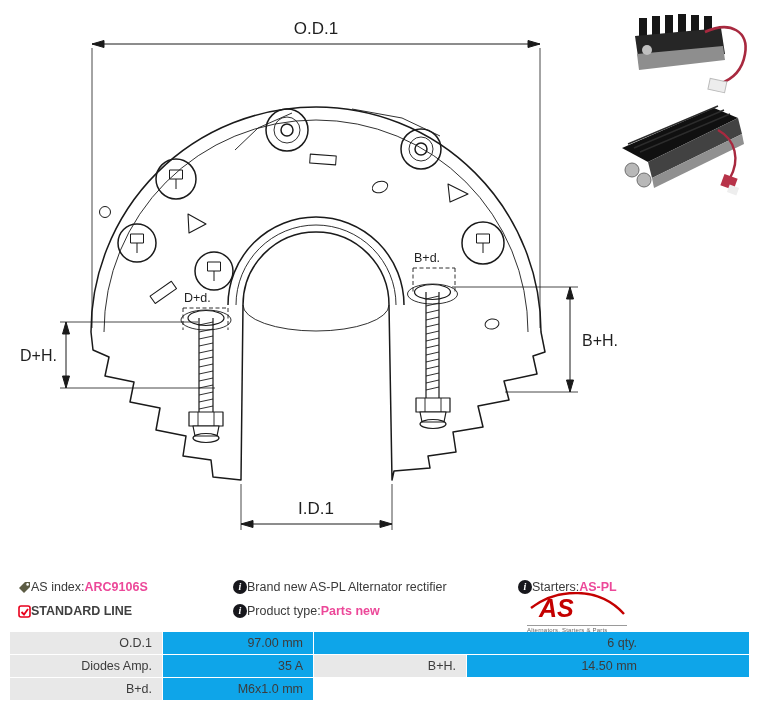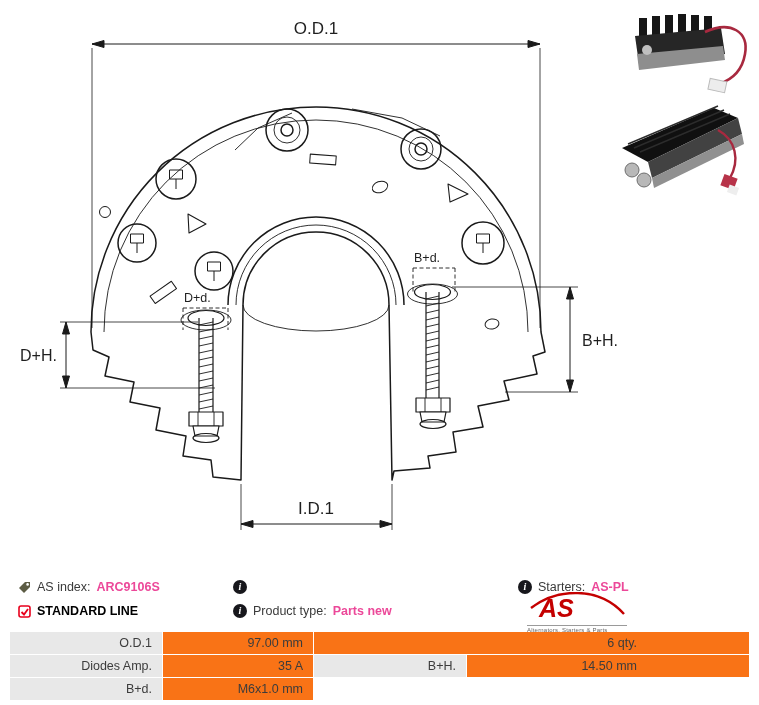--- a/index.html
+++ b/index.html
@@ -5,42 +5,42 @@
   html,body { margin:0; padding:0; }
   body {
     width:759px; height:705px; position:relative; background:#fff;
     font-family:"Liberation Sans", sans-serif; overflow:hidden;
   }
   svg text { font-family:"Liberation Sans", sans-serif; fill:#1f1f1f; }
   .dimlabel { font-size:17px; }
   .dimlabel-sm { font-size:12.5px; }
 
   
-  .info-item { position:absolute; display:flex; align-items:center; gap:6px;
+  .info-item { position:absolute; display:flex; align-items:center; 
                font-size:12.5px; color:#3a3a3a; white-space:nowrap; height:16px; }
   .info-item b { color:#ec4899; }
   .iicon { display:inline-flex; width:14px; height:14px; border-radius:50%;
            background:#17171c; color:#fff; font-size:10px; line-height:14px;
            justify-content:center; align-items:center; font-style:italic; font-weight:bold;
            font-family:"Liberation Serif", serif; flex:0 0 14px; }
-  .red-line { color:#000000; font-weight:bold; }
+  .red-line { color:#404040; font-weight:bold; }
 
   
   .logo { position:absolute; left:527px; top:592px; width:100px; }
   .logo-as { font-size:25px; font-weight:bold; font-style:italic; fill:#c40000; }
   .logo-sub { border-top:1px solid #9a9a9a; margin-top:1px; padding-top:1px;
               font-size:6px; color:#666; letter-spacing:0.2px; white-space:nowrap; }
 
   
   .spec-table { position:absolute; left:10px; top:632px; width:739px; }
   .trow { display:flex; height:22px; margin-bottom:1px; }
   .cell { line-height:22px; font-size:12.5px; color:#3c3c3c; text-align:right;
           padding-right:10px; box-sizing:border-box; }
   .lbl { width:152px; background:#e8e8e8; margin-right:1px; }
-  .val { width:150px; background:#f97316; margin-right:1px; }
+  .val { width:150px; background:#0ea5e9; margin-right:1px; }
   .val.wide { flex:1; padding-right:112px; margin-right:0; }
   .cell.blank { background:#ffffff; }
 </style>
 </head>
 <body>
 
 <svg width="759" height="568" viewBox="0 0 759 568" style="position:absolute;left:0;top:0;">
 
   <g fill="none" stroke="#1a1a1a" stroke-width="1.5" stroke-linejoin="round">
     <path fill="#ffffff" d="M 91 332 A 225 225 0 0 1 541 332
@@ -200,20 +200,21 @@
   <svg width="13" height="13" viewBox="0 0 13 13">
     <path d="M1 7 L7 1 L12 1 L12 6 L6 12 Z" fill="#5c5c44"></path>
       <circle cx="9.6" cy="3.4" r="1.3" fill="#ffffff"></circle>
   </svg>
   <span>AS index:</span>
   <b>ARC9106S</b>
 </div>
 
 <div class="info-item" style="left:233px; top:579px;">
   <span class="iicon">i</span>
+  <span>Brand new AS-PL Alternator rectifier</span>
 </div>
 
 <div class="info-item" style="left:518px; top:579px;">
   <span class="iicon">i</span>
   <span>Starters:</span>
   <b>AS-PL</b>
 </div>
 
 <div class="info-item" style="left:18px; top:603px;">
   <svg width="13" height="13" viewBox="0 0 13 13">

